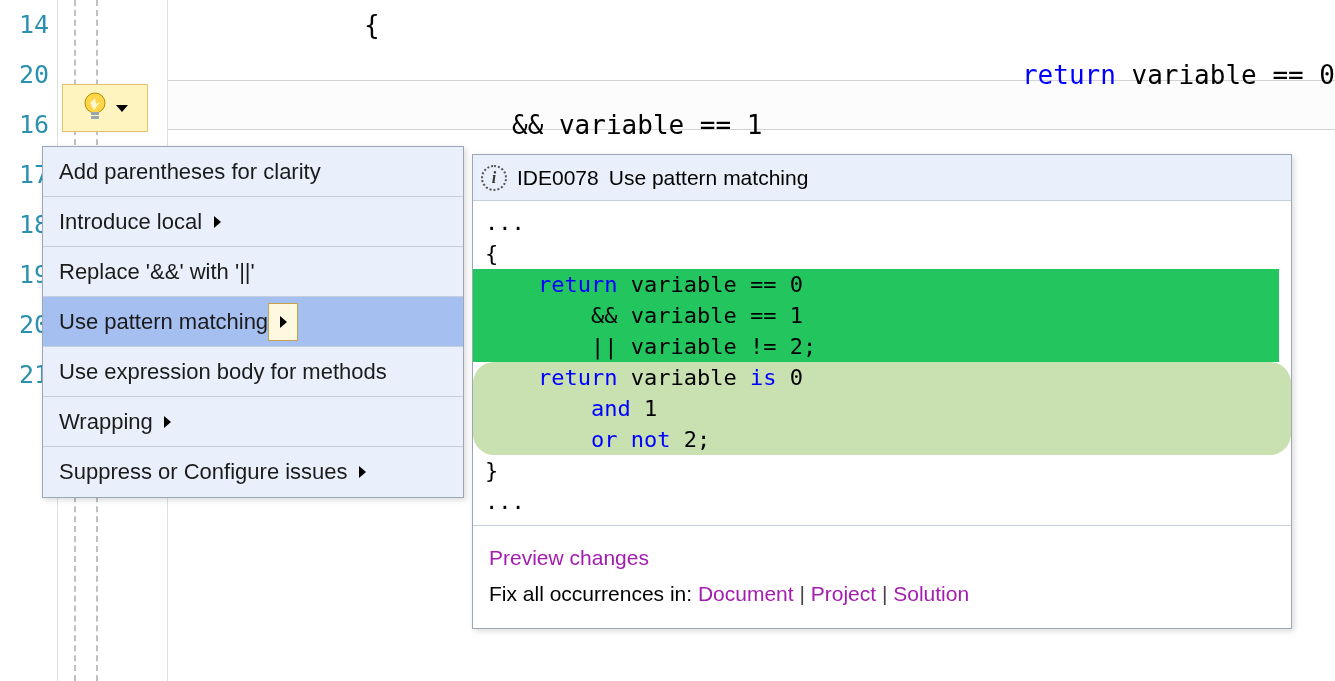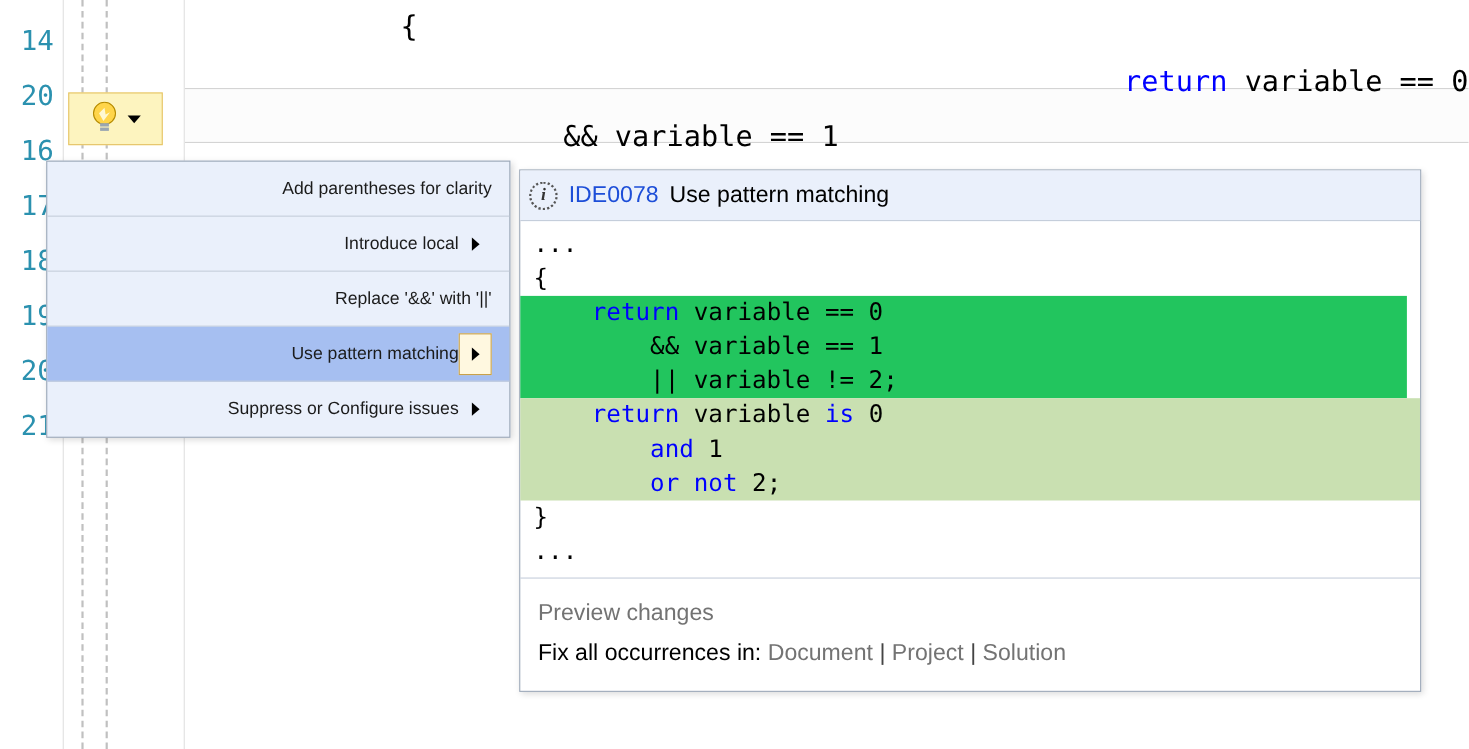--- a/index.html
+++ b/index.html
@@ -13,21 +13,21 @@
     overflow: hidden;
   }
   .editor-area {
     position: absolute;
     top: 0; left: 0; right: 0; bottom: 0;
     display: flex;
   }
   .gutter {
     width: 58px;
     border-right: 1px solid #e0e0e0;
-    padding-top: 12px;
+    padding-top: 0;
   }
   .line-number {
     color: #2b91af;
     font-size: 25px;
     font-family: Consolas, monospace;
     text-align: right;
     padding-right: 8px;
     height: 50px;
     line-height: 50px;
   }
@@ -97,23 +97,23 @@
     width: 422px;
     background: #eaf0fb;
     border: 1px solid #9ba7b7;
     z-index: 10;
     box-shadow: 2px 2px 6px rgba(0,0,0,0.15);
   }
   .menu-item {
     height: 50px;
     display: flex;
     align-items: center;
-    justify-content: flex-end;
+    justify-content: flex-start;
     padding: 0 16px 0 16px;
-    font-size: 16px;
+    font-size: 22px;
     color: #1b1b1b;
     border-bottom: 1px solid #c5cedb;
     cursor: default;
   }
   .menu-item:last-child { border-bottom: none; }
   .menu-item.highlighted {
     background: #a6bff1;
   }
   .submenu-arrow-box {
     width: 30px; height: 38px;
@@ -154,50 +154,51 @@
     width: 26px; height: 26px;
     border: 2px dotted #555;
     border-radius: 50%;
     display: flex; align-items: center; justify-content: center;
     font-family: Georgia, serif;
     font-style: italic;
     font-weight: bold;
     font-size: 16px;
     color: #333;
   }
-  .rule-id { color: #1d4ed8; }
+  .rule-id { color: #000000; }
   .preview-body {
     font-family: Consolas, monospace;
     font-size: 22px;
     line-height: 31px;
     padding: 6px 0 8px 12px;
     white-space: pre;
   }
   .diff-removed {
     background: #22c55e;
     display: block;
     margin-left: -12px;
     padding-left: 12px;
     margin-right: 12px;
   }
   .diff-added {
     background: #c9e0b1;
     display: block;
     margin-left: -12px;
     padding-left: 12px;
+    border-radius: 21px;
   }
   .pk { color: #0000ff; }
 
   .preview-footer {
     border-top: 1px solid #c5cedb;
     padding: 14px 16px 16px 16px;
     font-size: 21px;
     line-height: 36px;
   }
-  .link { color: #737373; cursor: pointer; }
+  .link { color: #a21caf; cursor: pointer; }
   .sep { color: #444; }
 </style>
 </head>
 <body>
 
 <div class="editor-area">
   <div class="current-line"></div>
 
   <div class="gutter">
     <div class="line-number">14</div>
@@ -243,20 +244,29 @@
     <span class="submenu-arrow-box">
         <span class="arrow-right"></span>
       </span>
   </div>
   <div class="menu-item">
     <span>Replace '&amp;&amp;' with '||'</span>
   </div>
   <div class="menu-item highlighted">
     <span>Use pattern matching</span>
     <span class="submenu-arrow-box outlined">
+        <span class="arrow-right"></span>
+      </span>
+  </div>
+  <div class="menu-item">
+    <span>Use expression body for methods</span>
+  </div>
+  <div class="menu-item">
+    <span>Wrapping</span>
+    <span class="submenu-arrow-box">
         <span class="arrow-right"></span>
       </span>
   </div>
   <div class="menu-item">
     <span>Suppress or Configure issues</span>
     <span class="submenu-arrow-box">
         <span class="arrow-right"></span>
       </span>
   </div>
 </div>

